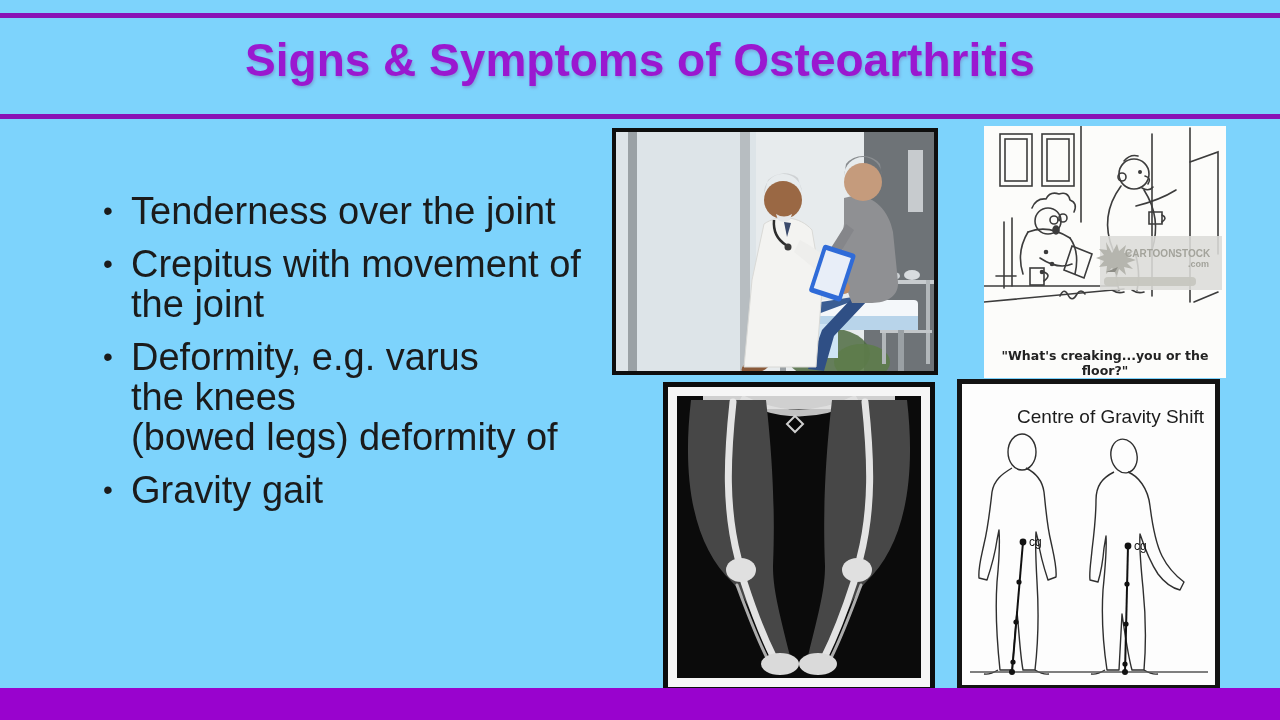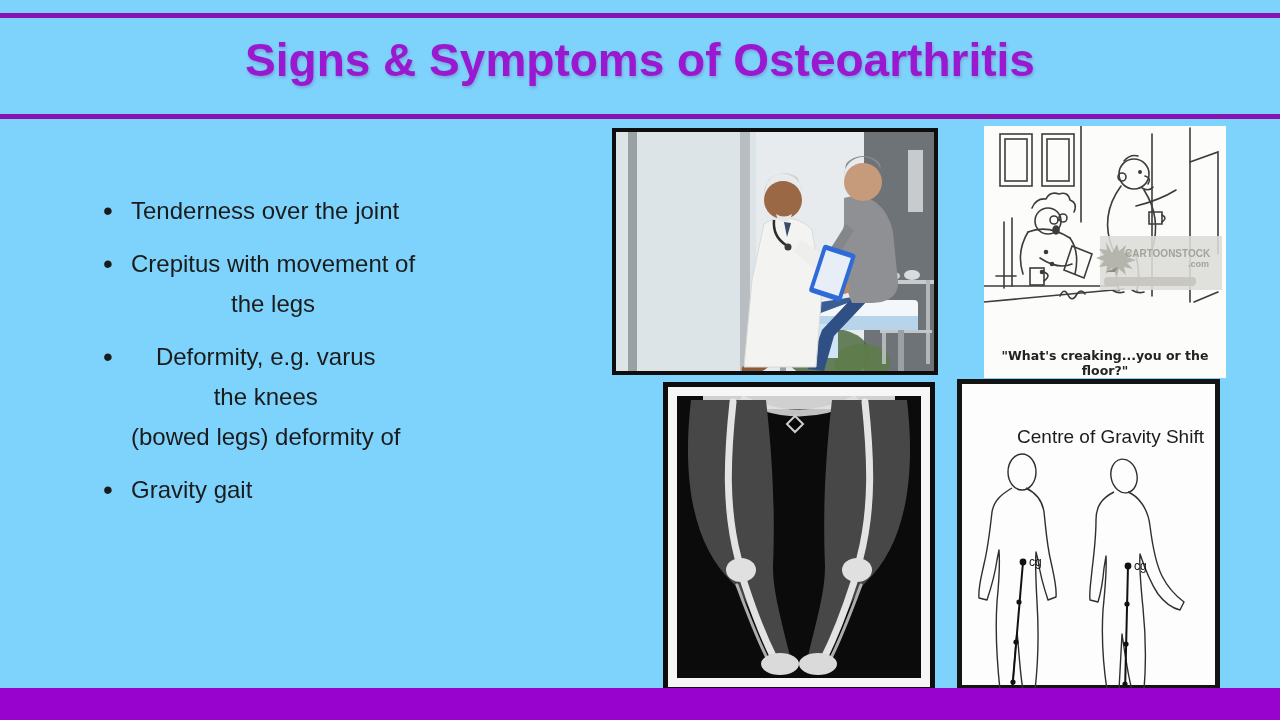--- a/index.html
+++ b/index.html
@@ -13,21 +13,21 @@
   .footer-bar{position:absolute;left:0;right:0;top:688px;height:32px;background:#9903CE;}
   .title{
     position:absolute;top:33px;left:0;width:100%;text-align:center;
     font-size:46px;font-weight:bold;color:#9A18D0;letter-spacing:0px;
     text-shadow:1px 2px 3px rgba(110,60,140,0.30);
   }
   
   .bullets{position:absolute;left:103px;top:191px;width:480px;color:#1b1b1b;}
   .bullet-item{display:flex;margin-bottom:13px;}
   .bullet-marker{width:28px;font-size:28px;line-height:40px;flex:0 0 28px;}
-  .bullet-lines{font-size:24px;line-height:40px;text-align:center;}
+  .bullet-lines{font-size:38px;line-height:40px;}
   
   .photo-doctor{
     position:absolute;left:612px;top:128px;width:326px;height:247px;
     border:4px solid #0e0e0e;box-sizing:border-box;background:#dfe3e6;
   }
   .cartoon{
     position:absolute;left:984px;top:126px;width:242px;height:252px;
     background:#fcfcfa;
   }
   .cartoon-caption{
@@ -36,21 +36,21 @@
   }
   .xray{
     position:absolute;left:663px;top:382px;width:272px;height:310px;
     border:5px solid #0d0d0d;box-sizing:border-box;background:#f6f6f6;padding:9px;
   }
   .cg-box{
     position:absolute;left:957px;top:379px;width:263px;height:311px;
     border:5px solid #141414;box-sizing:border-box;background:#fdfdfd;
   }
   .cg-title{
-    margin-top:42px;text-align:center;font-size:19px;color:#1c1c1c;padding-left:44px;
+    margin-top:22px;text-align:center;font-size:19px;color:#1c1c1c;padding-left:44px;
   }
   .cg-svg{display:block;margin:2px auto 0 auto;}
   .wm-text{font-family:"Liberation Sans",sans-serif;font-weight:bold;fill:#a3a39b;}
 </style>
 </head>
 <body>
 
 <div class="slide">
 
   <div class="rule rule-top"></div>
@@ -63,21 +63,21 @@
     <div class="bullet-item">
       <div class="bullet-marker">•</div>
       <div class="bullet-lines">
         <div>Tenderness over the joint</div>
       </div>
     </div>
     <div class="bullet-item">
       <div class="bullet-marker">•</div>
       <div class="bullet-lines">
         <div>Crepitus with movement of</div>
-        <div>the legs</div>
+        <div>the joint</div>
       </div>
     </div>
     <div class="bullet-item">
       <div class="bullet-marker">•</div>
       <div class="bullet-lines">
         <div>Deformity, e.g. varus</div>
         <div>the knees</div>
         <div>(bowed legs) deformity of</div>
       </div>
     </div>

